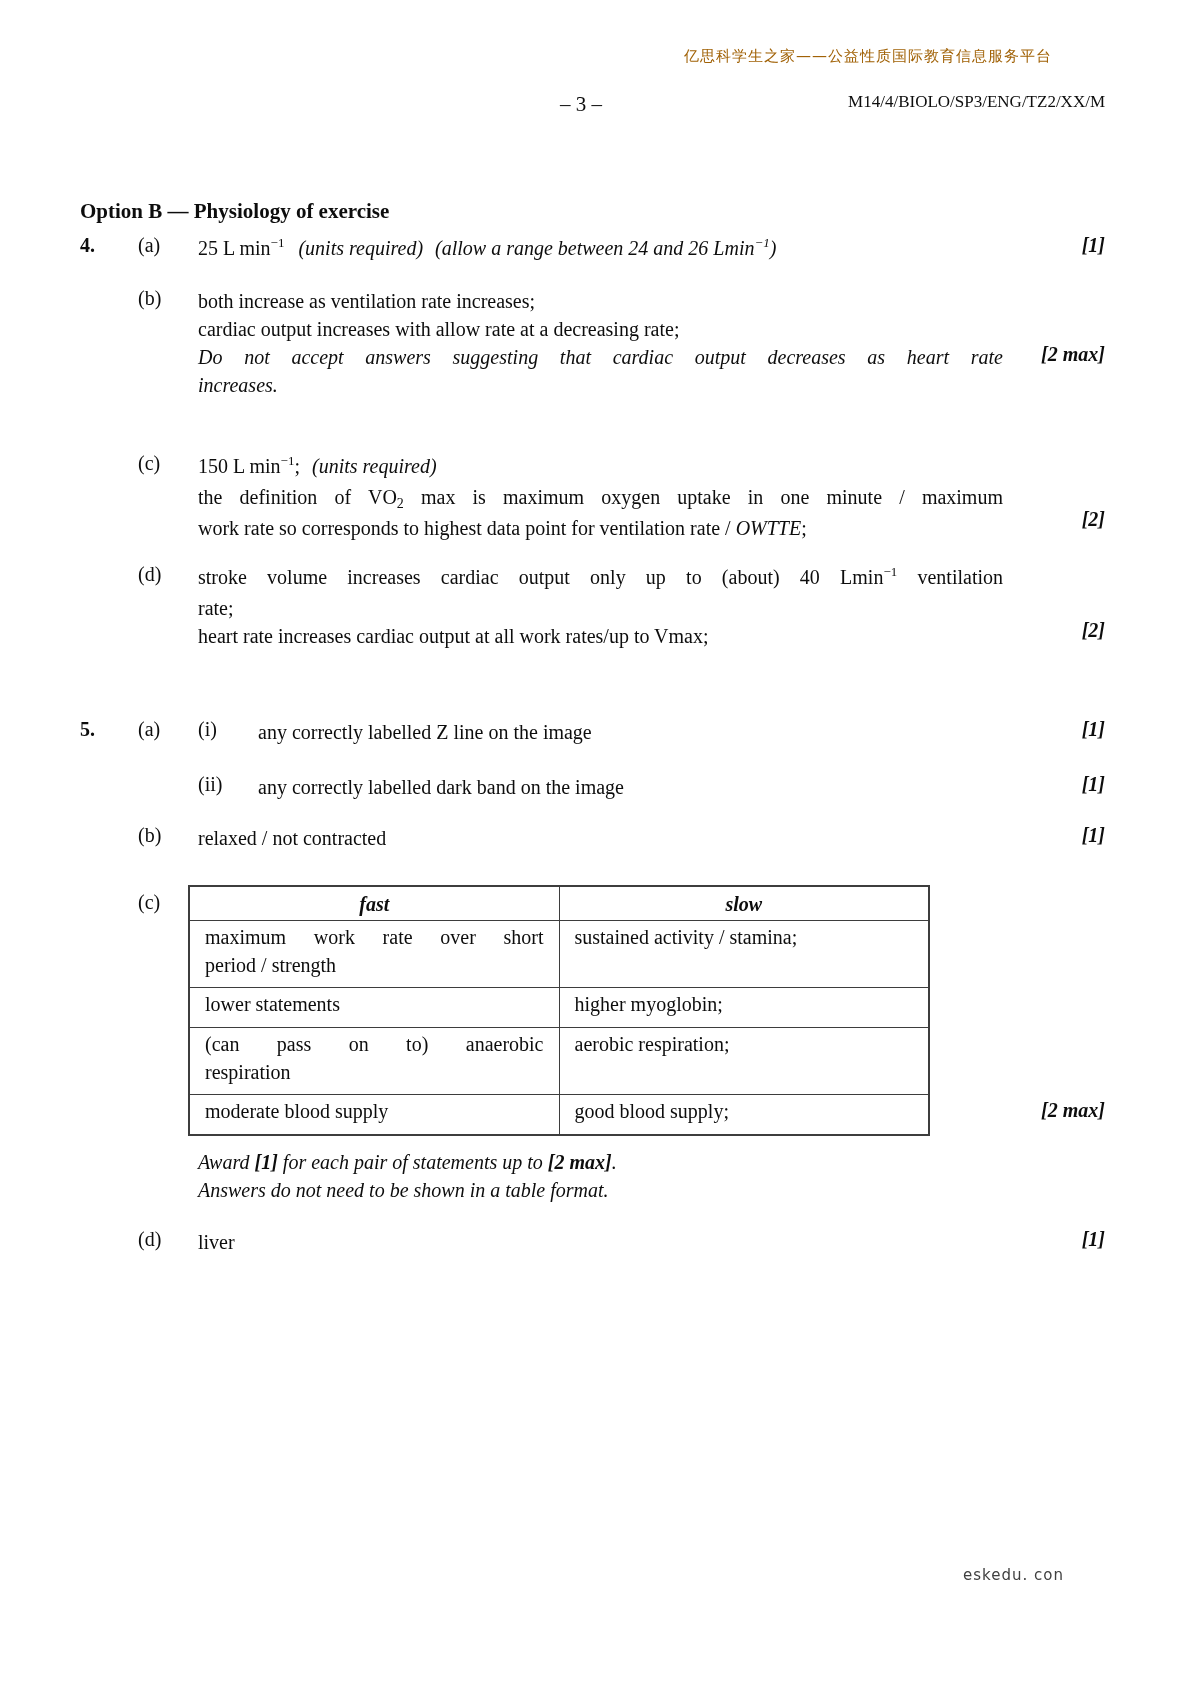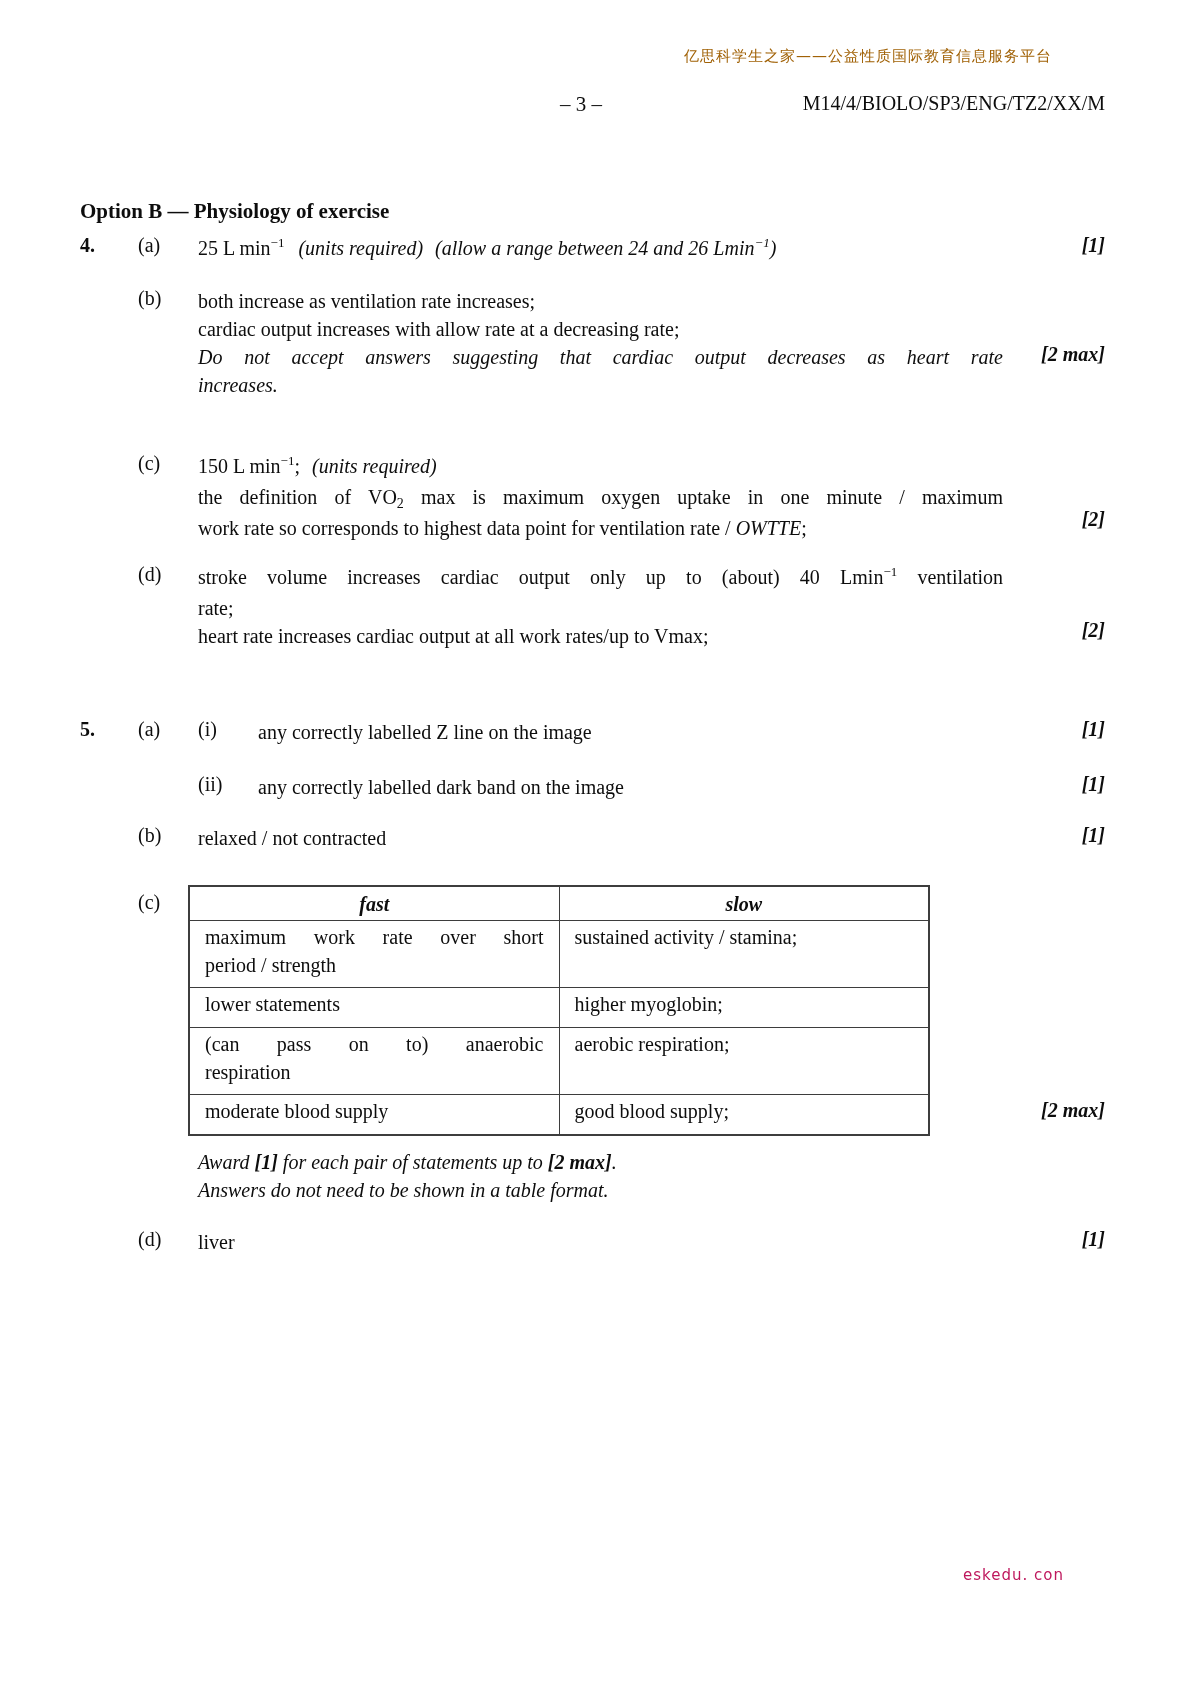--- a/index.html
+++ b/index.html
@@ -11,21 +11,21 @@
     font-size:20px;
     color:#0d0d0d;
     overflow:hidden;
   }
   .cn-watermark{
     position:absolute;left:668px;top:47px;width:400px;
     font-family:"DejaVu Sans", sans-serif;
     font-size:15px;color:#a16207;letter-spacing:1px;text-align:center;
   }
   .page-num{position:absolute;left:560px;top:92px;font-size:21px;}
-  .doc-code{position:absolute;right:85px;top:92px;font-size:20px;}
+  .doc-code{position:absolute;right:85px;top:92px;font-size:17px;}
   .section-title{position:absolute;left:80px;top:199px;font-weight:bold;font-size:21px;}
   .block{position:absolute;left:80px;width:1025px;}
   .qnum{position:absolute;left:0;top:0;font-weight:bold;}
   .plabel{position:absolute;left:58px;top:0;}
   .subnum{position:absolute;left:118px;top:0;}
   .content{margin-left:118px;width:805px;line-height:28px;}
   .content2{margin-left:178px;width:745px;line-height:28px;}
   .mark{
     position:absolute;right:0;
     font-weight:bold;font-style:italic;white-space:nowrap;
@@ -52,21 +52,21 @@
   .ms-table th{
     height:29px;text-align:center;vertical-align:middle;
     font-weight:bold;font-style:italic;padding:2px;
   }
   .row-tall{height:62px;}
   .row-short{height:35px;}
   .cell-jline{text-align:justify;text-align-last:justify;}
   .footer-watermark{
     position:absolute;left:963px;top:1566px;
     font-family:"DejaVu Sans", sans-serif;
-    font-size:15px;color:#be185d;letter-spacing:1px;
+    font-size:15px;color:#404040;letter-spacing:1px;
   }
 </style>
 </head>
 <body>
 
 <div class="page">
 
   <div class="cn-watermark">亿思科学生之家——公益性质国际教育信息服务平台</div>
   <div class="page-num">– 3 –</div>
   <div class="doc-code">M14/4/BIOLO/SP3/ENG/TZ2/XX/M</div>

